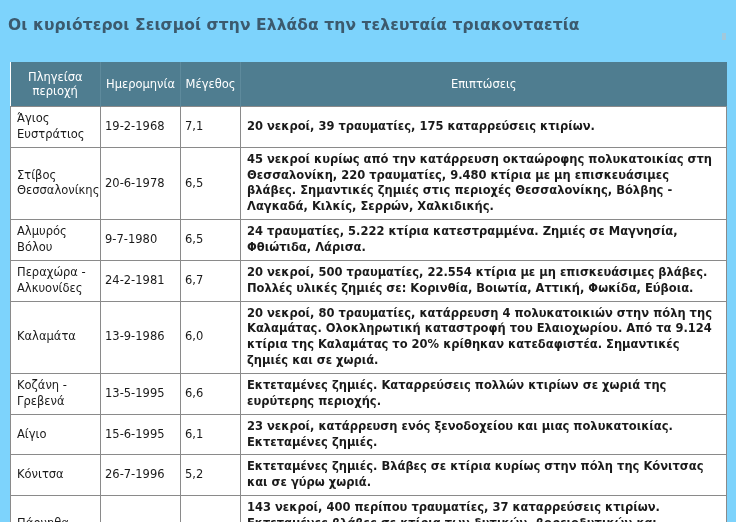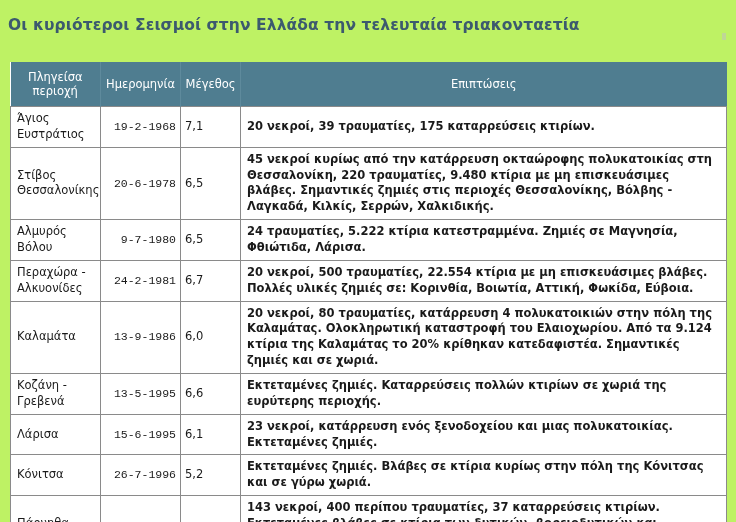--- a/index.html
+++ b/index.html
@@ -13,21 +13,21 @@
     height: 522px;
     overflow: hidden;
     font-family: "DejaVu Sans", "Liberation Sans", sans-serif;
     -webkit-font-smoothing: antialiased;
   }
 
   .page {
     position: relative;
     width: 736px;
     height: 522px;
-    background: #bef264;
+    background: #7dd3fc;
   }
 
   .page-title {
     position: absolute;
     left: 8px;
     top: 6px;
     font-size: 15.5px;
     font-weight: bold;
     color: #3c5a6e;
     letter-spacing: 0.1px;
@@ -85,23 +85,22 @@
     vertical-align: middle;
     background: #ffffff;
   }
 
   td.region {
     padding: 4px 4px 4px 6px;
     text-align: left;
   }
   td.date {
     padding: 4px 4px;
-    text-align: right;
+    text-align: left;
     white-space: nowrap;
-    font-family: Liberation Mono, monospace;
   }
   td.mag {
     padding: 4px 4px;
     text-align: left;
     white-space: nowrap;
   }
   td.effects {
     padding: 4px 6px 4px 6px;
     text-align: left;
     vertical-align: middle;
@@ -167,21 +166,21 @@
             <td class="mag">6,0</td>
             <td class="effects">20 νεκροί, 80 τραυματίες, κατάρρευση 4 πολυκατοικιών στην πόλη της Καλαμάτας. Ολοκληρωτική καταστροφή του Ελαιοχωρίου. Από τα 9.124 κτίρια της Καλαμάτας το 20% κρίθηκαν κατεδαφιστέα. Σημαντικές ζημιές και σε χωριά.</td>
           </tr>
           <tr>
             <td class="region">Κοζάνη - Γρεβενά</td>
             <td class="date">13-5-1995</td>
             <td class="mag">6,6</td>
             <td class="effects">Εκτεταμένες ζημιές. Καταρρεύσεις πολλών κτιρίων σε χωριά της ευρύτερης περιοχής.</td>
           </tr>
           <tr>
-            <td class="region">Λάρισα</td>
+            <td class="region">Αίγιο</td>
             <td class="date">15-6-1995</td>
             <td class="mag">6,1</td>
             <td class="effects">23 νεκροί, κατάρρευση ενός ξενοδοχείου και μιας πολυκατοικίας. Εκτεταμένες ζημιές.</td>
           </tr>
           <tr>
             <td class="region">Κόνιτσα</td>
             <td class="date">26-7-1996</td>
             <td class="mag">5,2</td>
             <td class="effects">Εκτεταμένες ζημιές. Βλάβες σε κτίρια κυρίως στην πόλη της Κόνιτσας και σε γύρω χωριά.</td>
           </tr>

